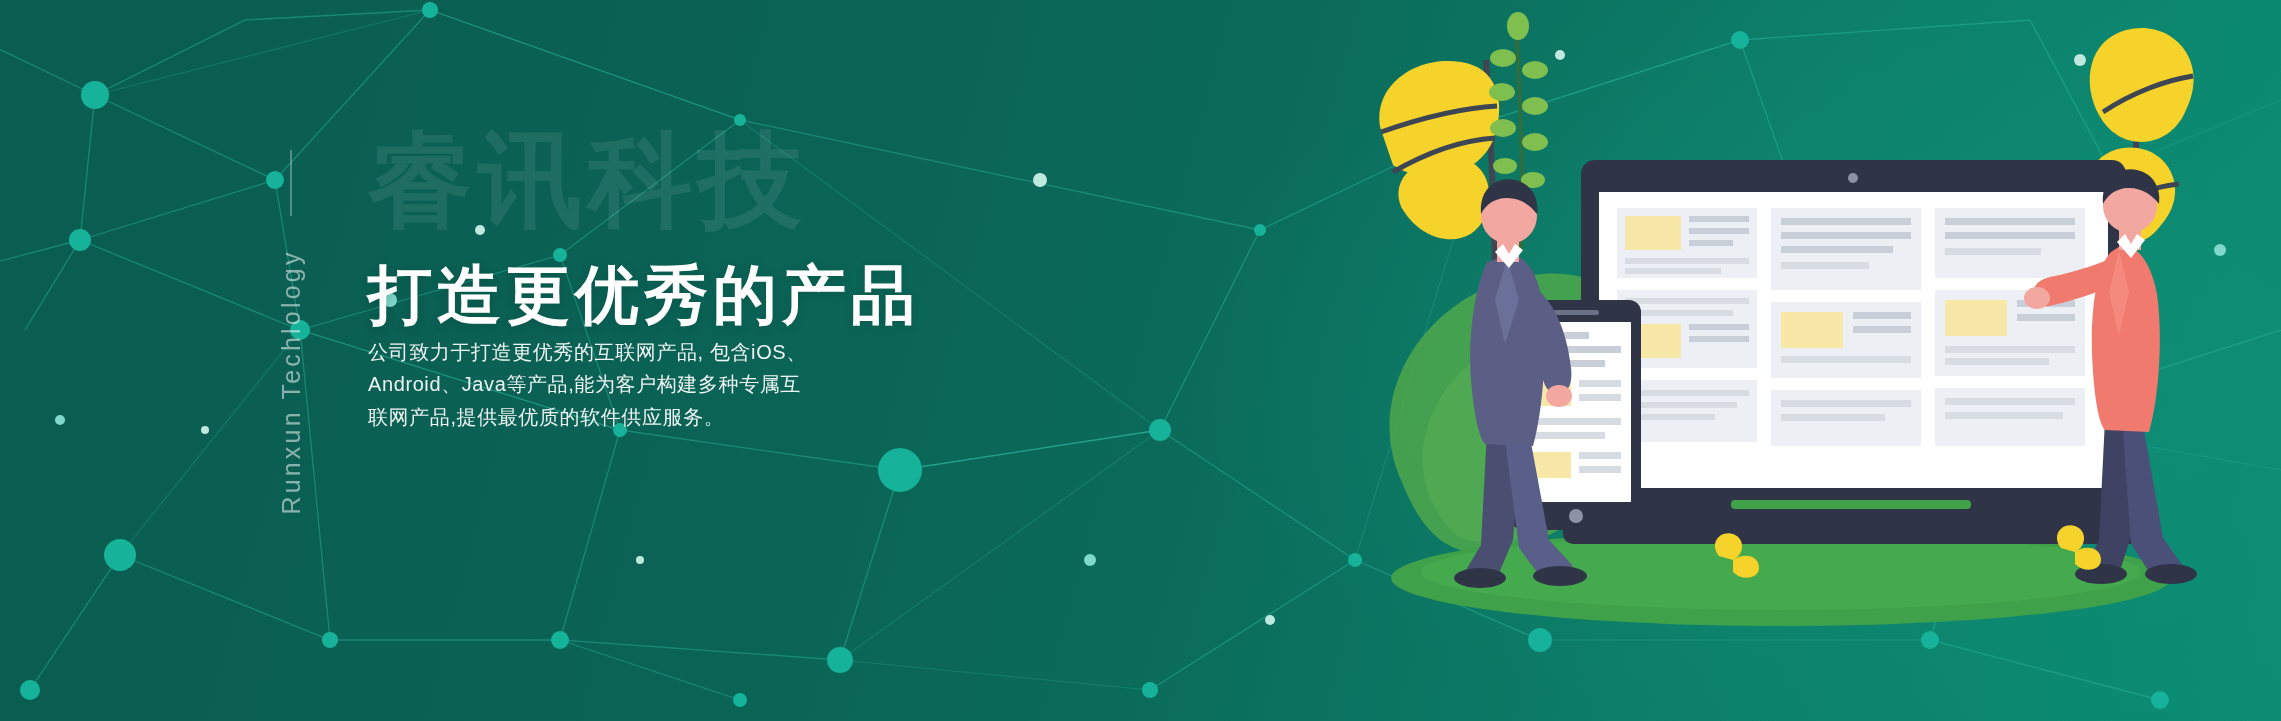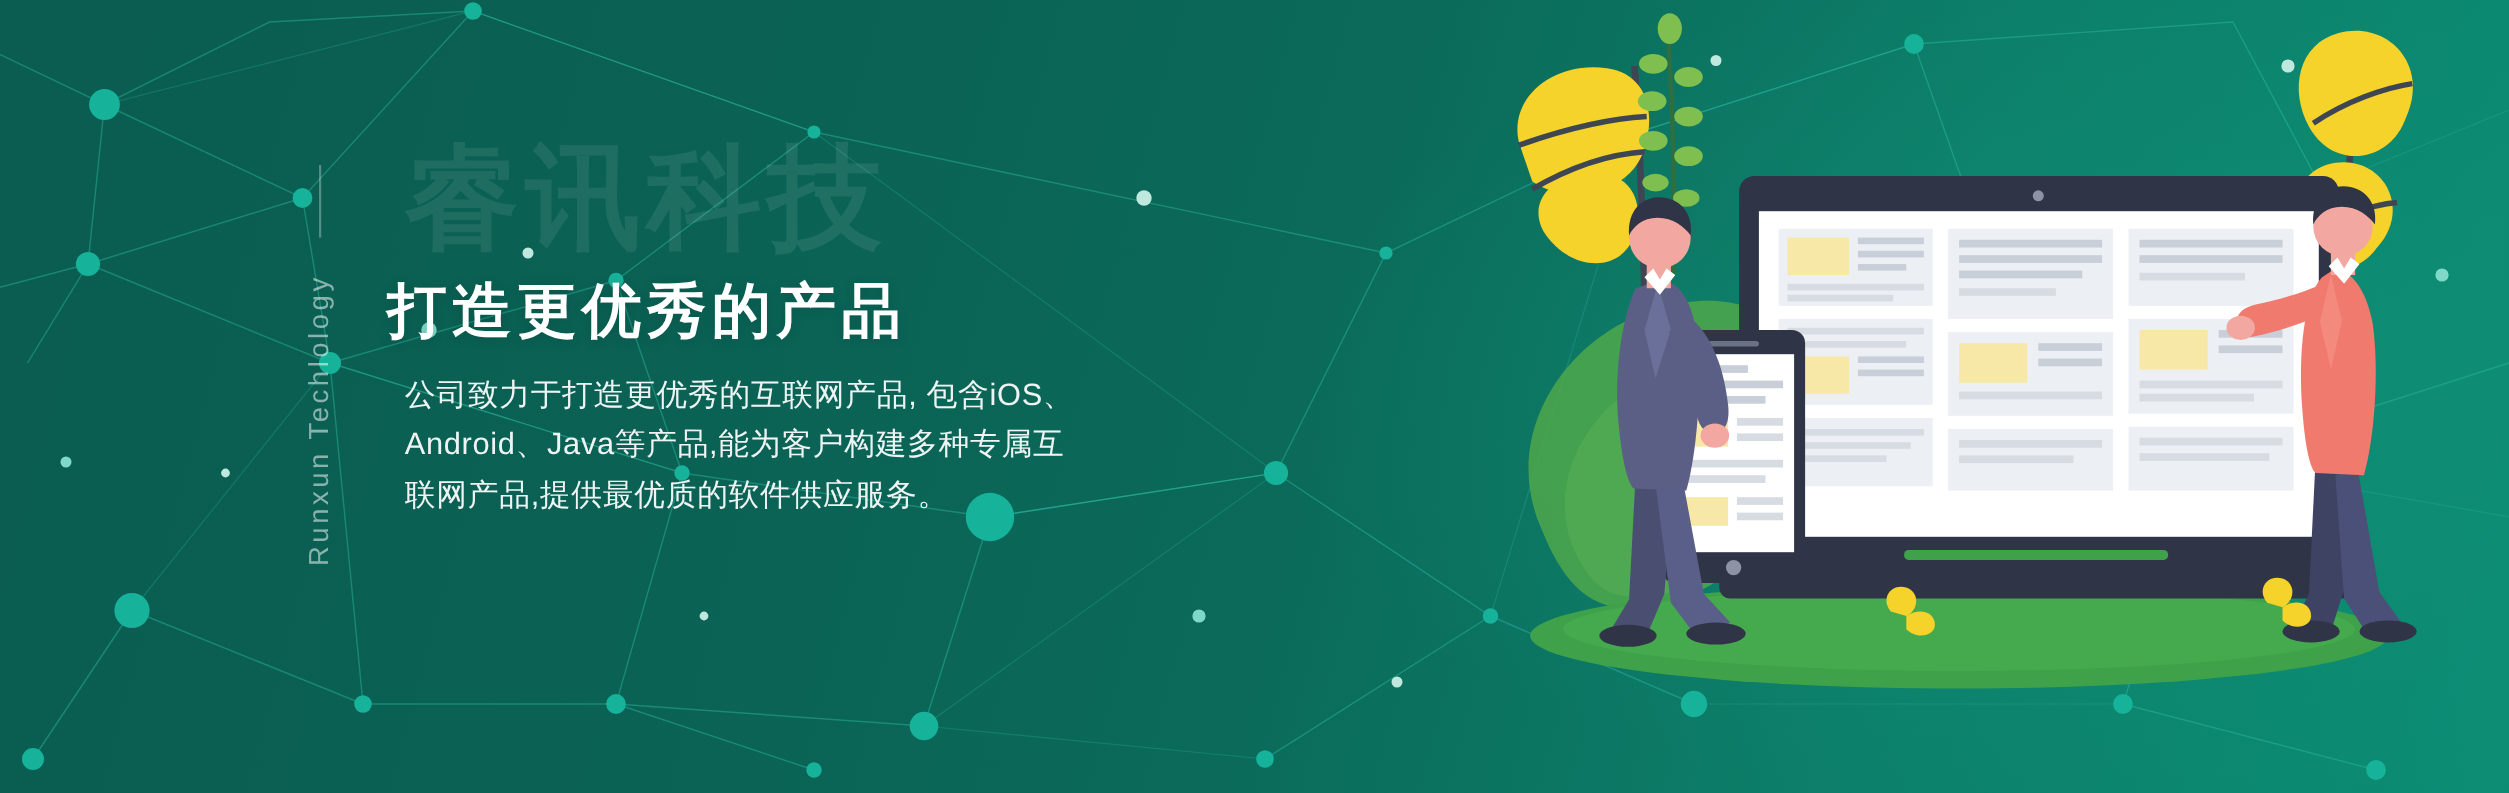--- a/index.html
+++ b/index.html
@@ -40,32 +40,32 @@
     position:absolute;left:368px;top:128px;
     font-size:104px;line-height:1;
     font-weight:700;letter-spacing:6px;
     color:rgba(255,255,255,.085);
     white-space:nowrap;
     user-select:none;
     text-align:right;
   }
 
   .headline{
-    position:absolute;left:352px;top:218px;
-    font-size:54px;line-height:1.08;
+    position:absolute;left:368px;top:218px;
+    font-size:64px;line-height:1.08;
     font-weight:700;letter-spacing:5px;
     color:#ffffff;
     white-space:nowrap;
     text-shadow:0 2px 10px rgba(0,40,30,.18);
   }
 
   .desc{
     position:absolute;left:368px;top:336px;
     width:800px;
-    font-size:28px;line-height:1.62;
+    font-size:20px;line-height:1.62;
     letter-spacing:.6px;
     color:rgba(255,255,255,.93);
   }
   .desc .ln{display:block;white-space:nowrap;}
 </style>
 </head>
 <body>
 
 <div id="banner">
 

